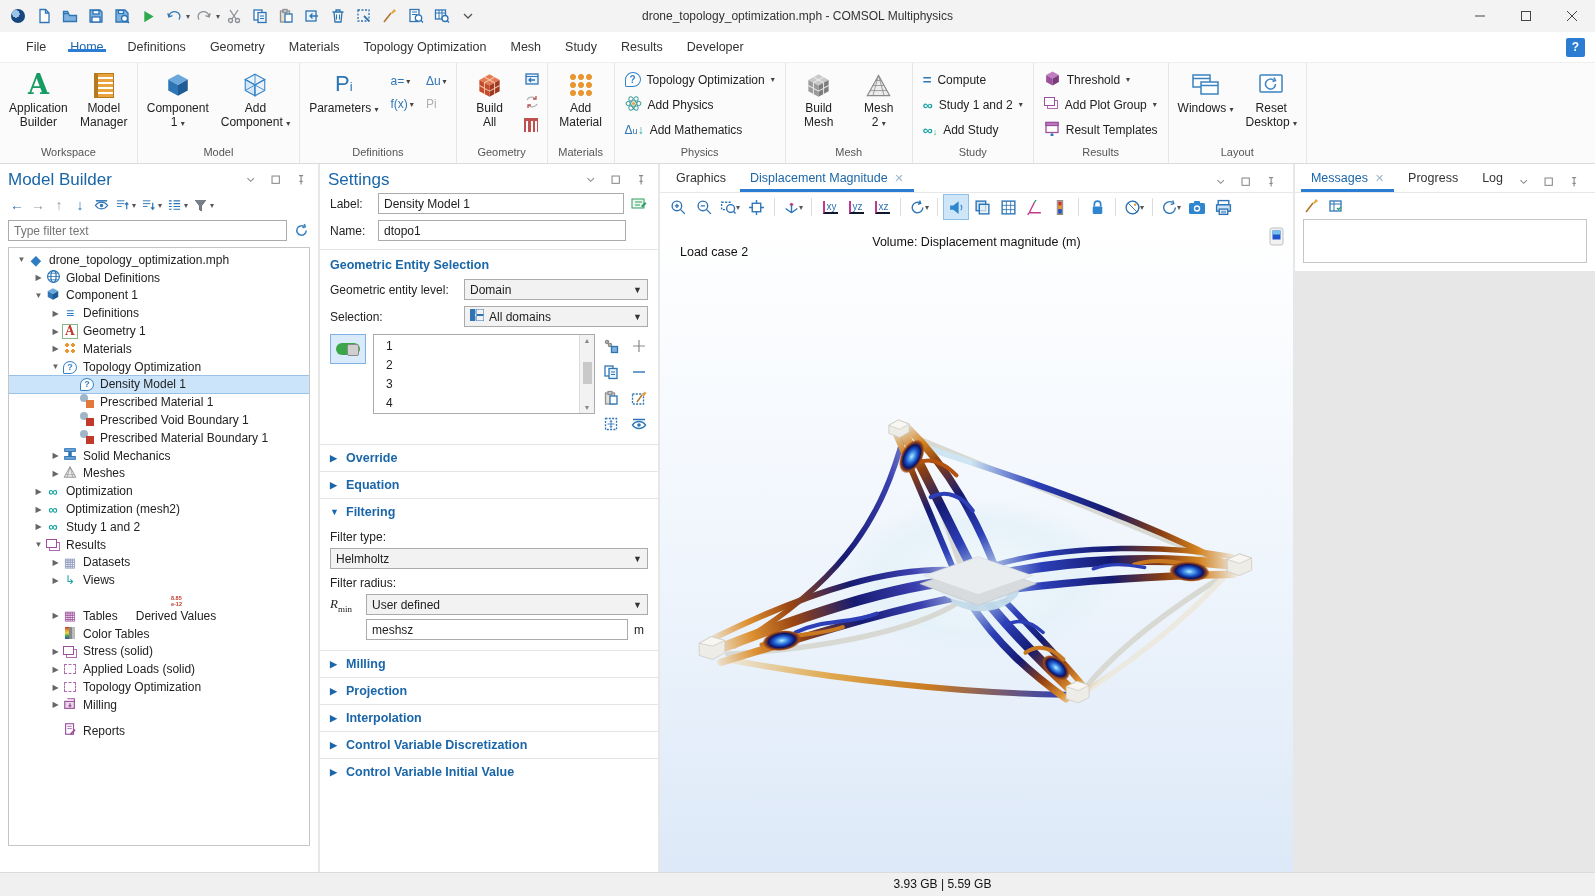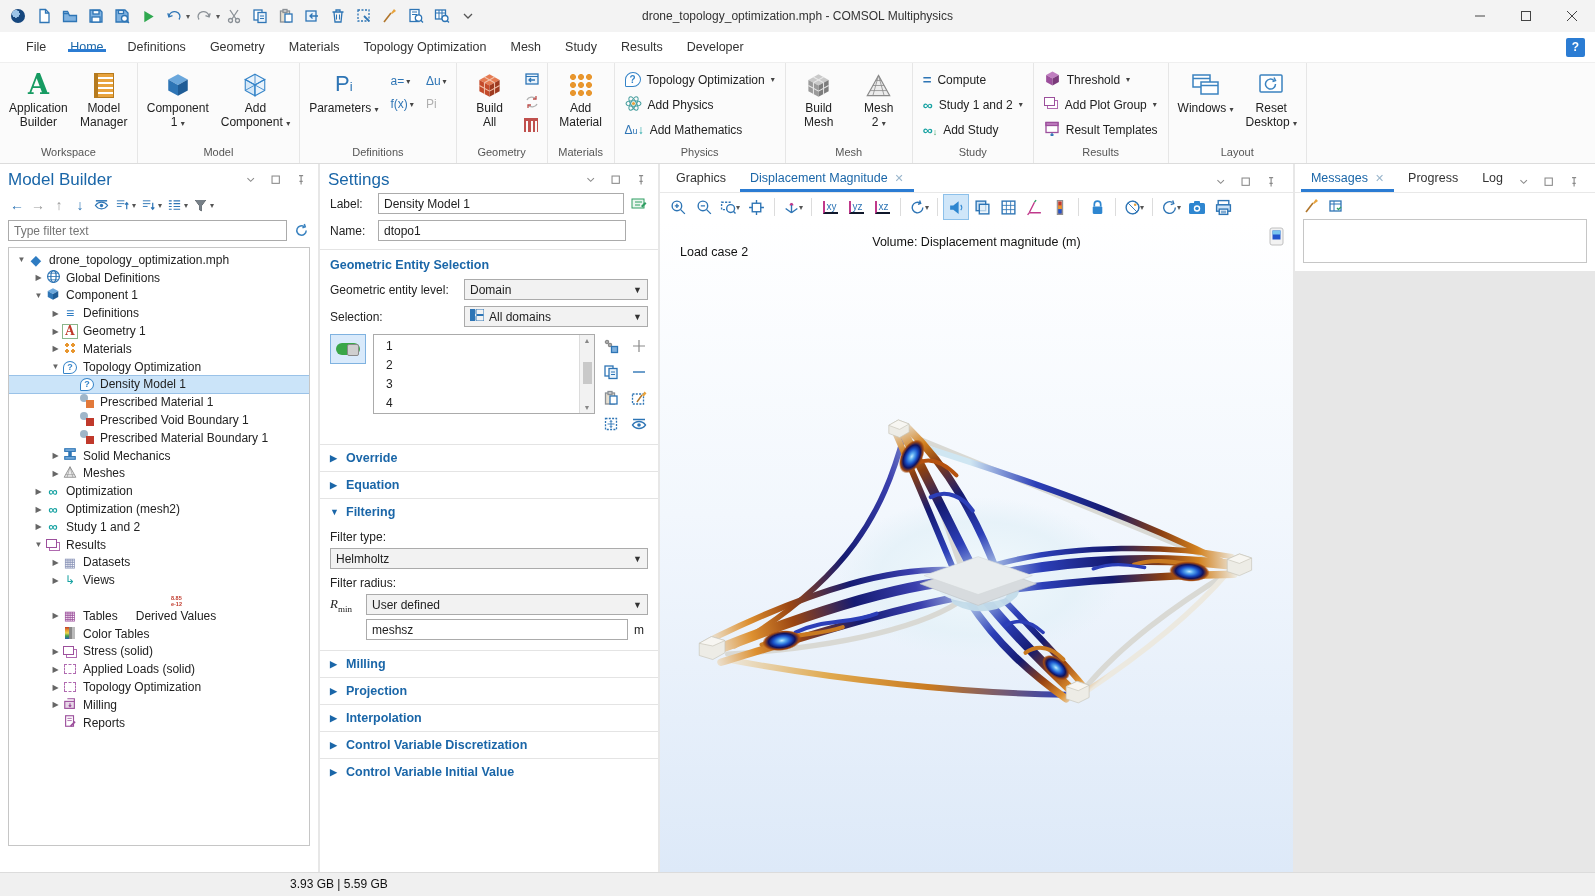--- a/index.html
+++ b/index.html
@@ -118,21 +118,21 @@
   .cv-legend{position:absolute;right:8px;top:6px}
   .drone-svg{position:absolute;left:0;top:0;width:100%;height:100%}
 
   
   .msg-panel{height:107px;background:#fff;display:flex;flex-direction:column;flex:none}
   .msg-toolbar{display:flex;gap:6px;padding:3px 8px;align-items:center}
   .msg-box{margin:0 8px 8px;border:1px solid #c6c6c6;flex:1;background:#fff}
 
   
   .statusbar{height:24px;background:#f0f0f0;border-top:1px solid #dcdcdc;flex:none;position:relative;font-size:12px;color:#111}
-  .statusbar span{position:absolute;left:290px;right:0;top:4px}
+  .statusbar span{position:absolute;left:290px;right:0;text-align:center;top:4px}
 </style>
 </head>
 <body>
 
 <div class="window">
 
   <div class="titlebar">
     <div class="qat" id="qat">
         <button class="qbtn">
           <span class="logo-dot"></span>
@@ -777,21 +777,21 @@
             <span class="texp">▶</span>
             <span><span class="ti">
                 <svg width="14" height="14" viewBox="0 0 16 16" fill="none" stroke="#2e75b5" stroke-width="1.3">
                   <rect x="2" y="5" width="11" height="8" fill="#e7d6e7" stroke="#9c4f9c"></rect>
                   <path d="M5 2h8v3" stroke="#9c4f9c"></path>
                   <path d="M8 7v4M6.5 9.5L8 11l1.5-1.5" stroke="#9c4f9c"></path>
                 </svg>
               </span></span>
             <span class="tlabel">Milling</span>
           </div>
-          <div class="trow" style="padding-left: 40px;">
+          <div class="trow" style="padding-left: 40px; margin-top: 8px;">
             <span class="texp"></span>
             <span><span class="ti">
                 <svg width="14" height="14" viewBox="0 0 16 16" fill="none" stroke="#2e75b5" stroke-width="1.3">
                   <rect x="3" y="2" width="9" height="12" fill="#fff" stroke="#9c4f9c"></rect>
                   <path d="M5 5h5M5 7.5h5" stroke="#9c4f9c" stroke-width=".9"></path>
                   <path d="M8 13l5-5 1.5 1.5-5 5z" fill="#9c4f9c" stroke="none"></path>
                 </svg>
               </span></span>
             <span class="tlabel">Reports</span>
           </div>

